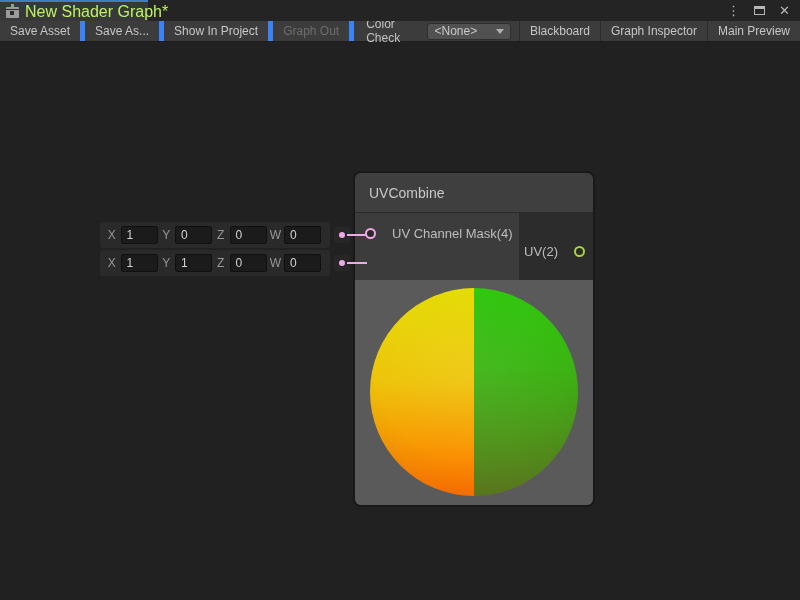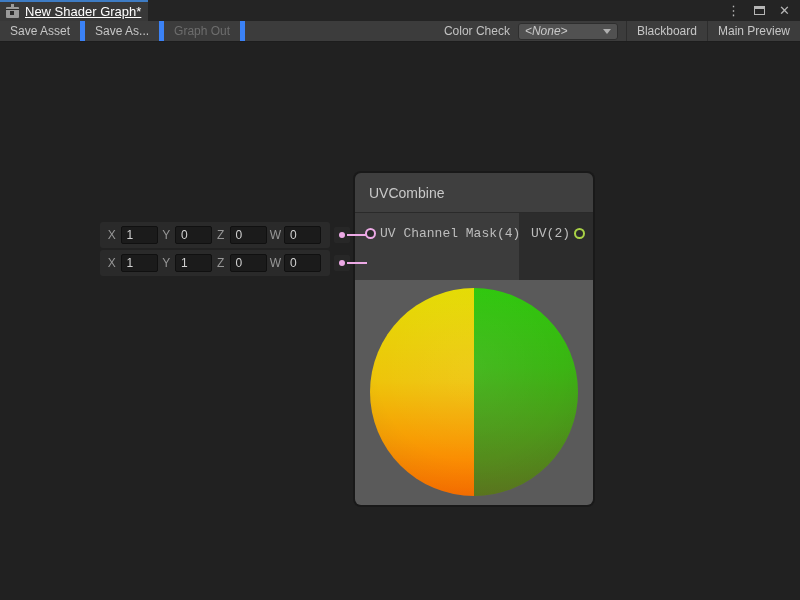--- a/index.html
+++ b/index.html
@@ -4,42 +4,42 @@
 <style>
   * { margin:0; padding:0; box-sizing:border-box; }
   html,body { width:800px; height:600px; overflow:hidden; background:#212121;
               font-family:"Liberation Sans", sans-serif; }
 
   
   .tabbar { position:relative; width:800px; height:21px; background:#242424;
             display:flex; align-items:stretch; }
   .tab { position:relative; width:148px; background:#383838; display:flex;
          align-items:center; gap:6px; padding:0 8px 0 6px; border-top:2px solid #3e7cc4; }
-  .tab-title { color:#ffffff; font-size:13px; white-space:nowrap;text-decoration:underline; }
+  .tab-title { color:#bef264; font-size:16px; white-space:nowrap; }
   .sg-icon { position:relative; width:13px; height:11px; background:#9b9b9b;
              border-radius:1px; flex:0 0 auto; margin-top:1px; }
   .sg-icon::before { content:""; position:absolute; top:-3px; left:5px; width:3px; height:3px; background:#9b9b9b; }
   .sg-icon::after { content:""; position:absolute; left:4px; top:4px; width:4px; height:4px; background:#2c2c2c; }
   .sg-icon .band { position:absolute; left:0; top:2px; width:13px; height:1px; background:#2c2c2c; }
   .win-controls { margin-left:auto; display:flex; align-items:center; gap:14px;
                   padding-right:10px; color:#b6b6b6; }
   .win-controls .glyph { font-size:13px; line-height:1; cursor:default; }
   .max-box { width:11px; height:9px; border:1px solid #b6b6b6; border-top:3px solid #b6b6b6; }
 
   
   .toolbar { width:800px; height:21px; background:#3c3c3c; display:flex;
              align-items:stretch; border-bottom:1px solid #1d1d1d; font-size:12px; }
   .tb-btn { display:flex; align-items:center; padding:0 10px; color:#c6c6c6;
             border-right:5px solid #3b82f6; white-space:nowrap; }
   .tb-btn.disabled { color:#6d6d6d; }
   .tb-label { display:flex; align-items:center; padding:0 8px 0 12px; color:#c2c2c2; margin-left:auto; }
   .tb-dropdown { display:flex; align-items:center; justify-content:space-between;
                  width:100px; height:17px; align-self:center; background:#515151;
                  border:1px solid #2e2e2e; border-radius:3px; color:#c8c8c8;
-                 padding:5px 6px; margin-right:8px;font-style:italic; }
+                 padding:5px 6px; margin-right:8px; }
   .dd-arrow { width:0; height:0; border-left:4px solid transparent;
               border-right:4px solid transparent; border-top:5px solid #b0b0b0; }
   .tb-right { border-left:1px solid #2d2d2d; border-right:none; }
   .tb-right:last-child { border-right:none; }
 
   
   .graph { position:relative; width:800px; height:558px; background:#212121; }
 
   
   .vec-row { position:absolute; left:100px; width:230px; height:26px;
@@ -62,22 +62,22 @@
   .node { position:absolute; left:355px; top:131px; width:238px; height:332px;
           border-radius:6px; overflow:hidden; box-shadow:0 0 0 2px #191919;
           display:flex; flex-direction:column; }
   .node-title { height:40px; background:#3f3f3f; border-bottom:1px solid #2a2a2a;
                 display:flex; align-items:center; padding-left:14px;
                 color:#c9c9c9; font-size:14px; }
   .node-ports { height:67px; display:flex; }
   .ports-in { width:164px; background:#3c3c3c; padding:10px 0 0 10px;
               display:flex; flex-direction:column; gap:9px; }
   .ports-out { flex:1; background:#2c2c2c; padding:10px 8px 0 0;
-               display:flex; justify-content:flex-end; align-items:flex-start; }
-  .port-row { display:flex; align-items:center; gap:4px; height:20px;font-family:Liberation Mono, monospace; }
+               display:flex; justify-content:flex-end; align-items:center; }
+  .port-row { display:flex; align-items:center; gap:16px; height:20px; }
   .ring { width:11px; height:11px; border-radius:50%; background:#2a2a2a;
           border:2px solid #edaae6; flex:0 0 auto; }
   .ring.vec2 { border-color:#a9d146; }
   .port-label { color:#bdbdbd; font-size:13px; white-space:nowrap; }
   .node-preview { flex:1; background:#5a5a5a; position:relative; }
   .sphere { position:absolute; left:15px; top:8px; width:208px; height:208px;
             border-radius:50%; overflow:hidden; display:flex; }
   .sphere-half { width:50%; height:100%; }
   .sphere-shade { position:absolute; inset:0; border-radius:50%;
                   background:radial-gradient(circle at 48% 38%, rgba(255,255,255,0.06) 0%, rgba(0,0,0,0) 55%, rgba(0,0,0,0.10) 100%); }
@@ -95,27 +95,29 @@
   <div class="win-controls">
     <span class="glyph">⋮</span>
     <span class="max-box"></span>
     <span class="glyph">✕</span>
   </div>
 </div>
 
 <div class="toolbar">
   <div class="tb-btn">Save Asset</div>
   <div class="tb-btn">Save As...</div>
+  <div class="tb-btn">Show In Project</div>
   <div class="tb-btn disabled">Graph Out</div>
   <div class="tb-label">Color Check</div>
   <div class="tb-dropdown">
     <span>&lt;None&gt;</span>
     <span class="dd-arrow"></span>
   </div>
   <div class="tb-btn tb-right">Blackboard</div>
+  <div class="tb-btn tb-right">Graph Inspector</div>
   <div class="tb-btn tb-right">Main Preview</div>
 </div>
 
 <div class="graph">
 
   <div class="vec-row r1">
     <span class="vec-label">X</span>
     <div class="vec-field">1</div>
     <span class="vec-label">Y</span>
     <div class="vec-field">0</div>

